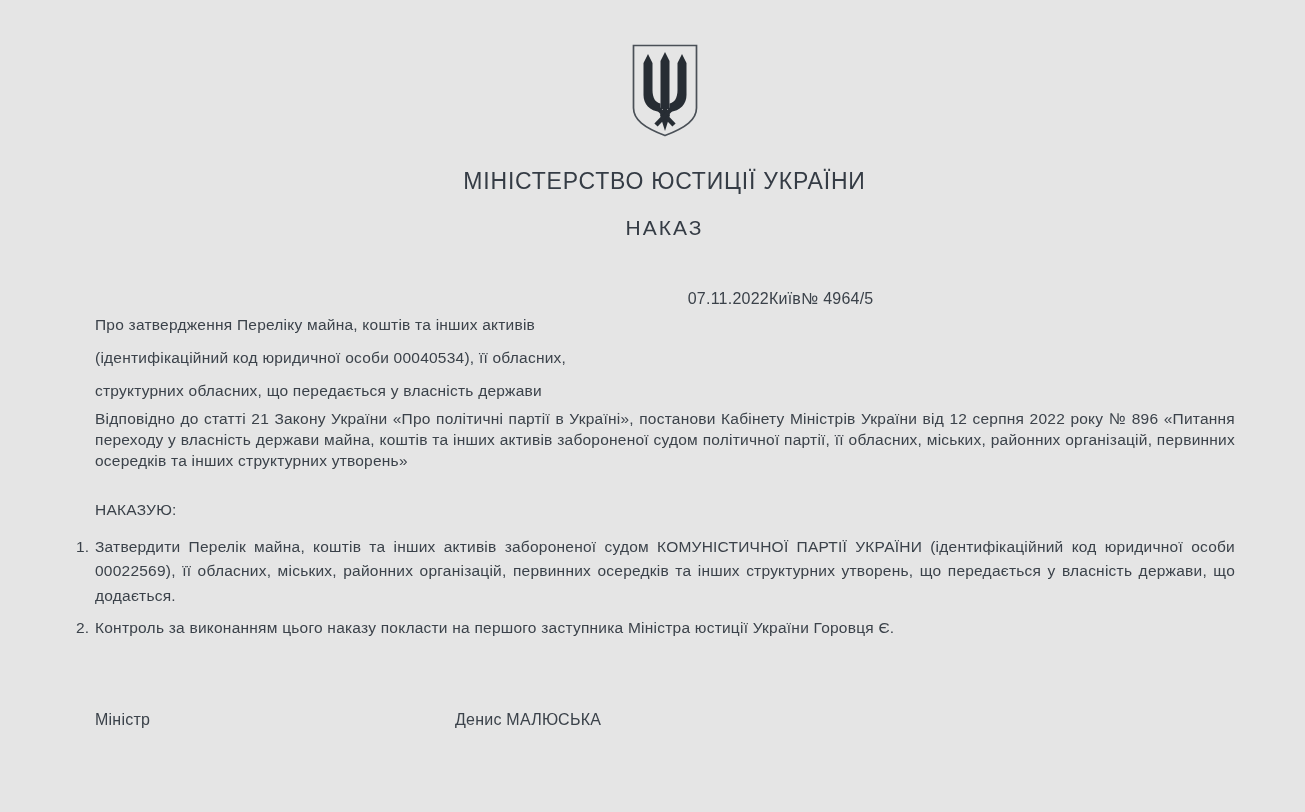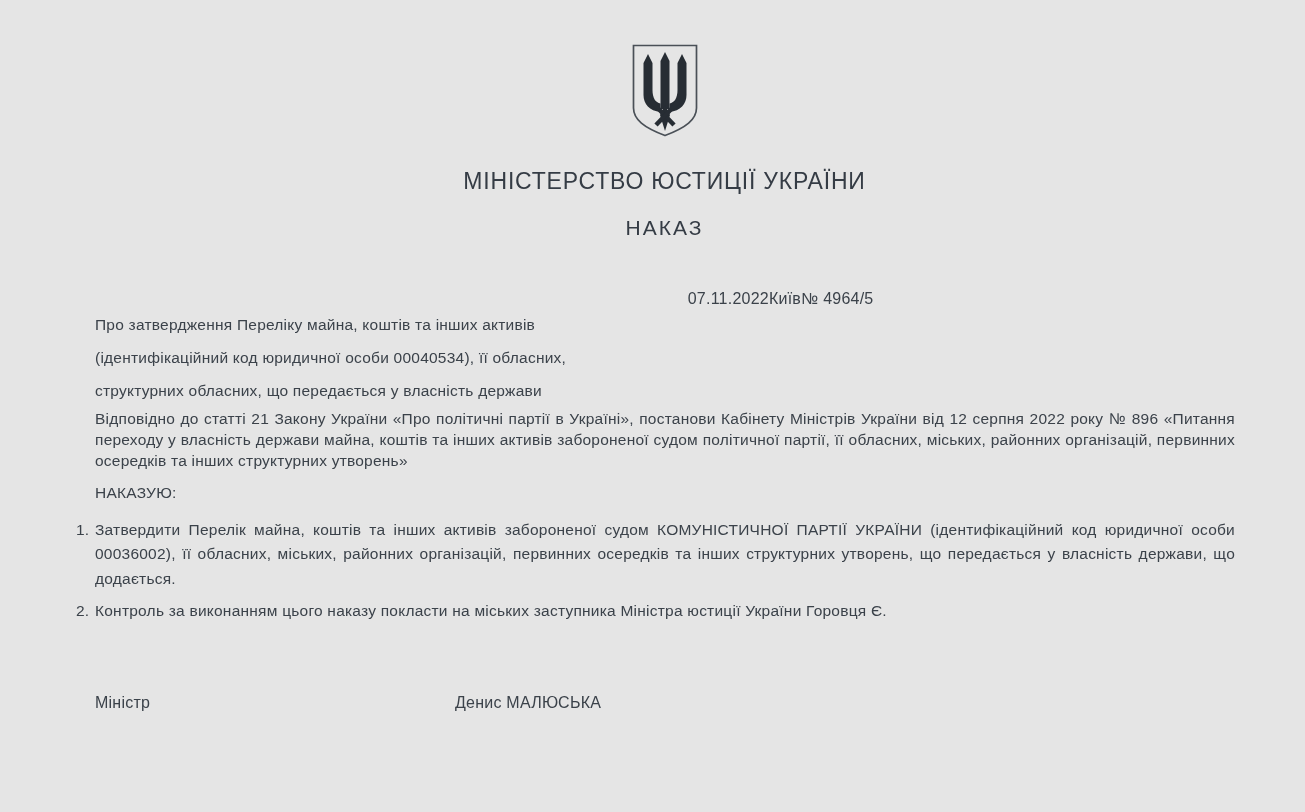--- a/index.html
+++ b/index.html
@@ -49,21 +49,21 @@
   }
   .subject {
     line-height: 33px;
   }
   .preamble {
     margin-top: 1px;
     line-height: 21px;
     text-align: justify;
   }
   .order-heading {
-    margin-top: 11px;
+    margin-top: 28px;
     line-height: 21.5px;
   }
   .order-list { margin-top: 14px; }
   .order-item {
     display: flex;
     margin-left: -19px;
     line-height: 24.5px;
   }
   .order-item + .order-item { margin-top: 8px; }
   .order-item .num {
@@ -119,25 +119,25 @@
       <div>структурних обласних, що передається у власність держави</div>
     </div>
 
     <div class="preamble">Відповідно до статті 21 Закону України «Про політичні партії в Україні», постанови Кабінету Міністрів України від 12 серпня 2022 року № 896 «Питання переходу у власність держави майна, коштів та інших активів забороненої судом політичної партії, її обласних, міських, районних організацій, первинних осередків та інших структурних утворень»</div>
 
     <div class="order-heading">НАКАЗУЮ:</div>
 
     <div class="order-list">
       <div class="order-item">
         <span class="num">1.</span>
-        <div class="item-text">Затвердити Перелік майна, коштів та інших активів забороненої судом КОМУНІСТИЧНОЇ ПАРТІЇ УКРАЇНИ (ідентифікаційний код юридичної особи 00036002), її обласних, міських, районних організацій, первинних осередків та інших структурних утворень, що передається у власність держави, що додається.</div>
+        <div class="item-text">Затвердити Перелік майна, коштів та інших активів забороненої судом КОМУНІСТИЧНОЇ ПАРТІЇ УКРАЇНИ (ідентифікаційний код юридичної особи 00022569), її обласних, міських, районних організацій, первинних осередків та інших структурних утворень, що передається у власність держави, що додається.</div>
       </div>
       <div class="order-item">
         <span class="num">2.</span>
-        <div class="item-text">Контроль за виконанням цього наказу покласти на міських заступника Міністра юстиції України Горовця Є.</div>
+        <div class="item-text">Контроль за виконанням цього наказу покласти на першого заступника Міністра юстиції України Горовця Є.</div>
       </div>
     </div>
 
     <div class="signature-row">
       <span class="sig-title">Міністр</span>
       <span class="sig-name">Денис МАЛЮСЬКА</span>
     </div>
   </div>
 
 </div>

